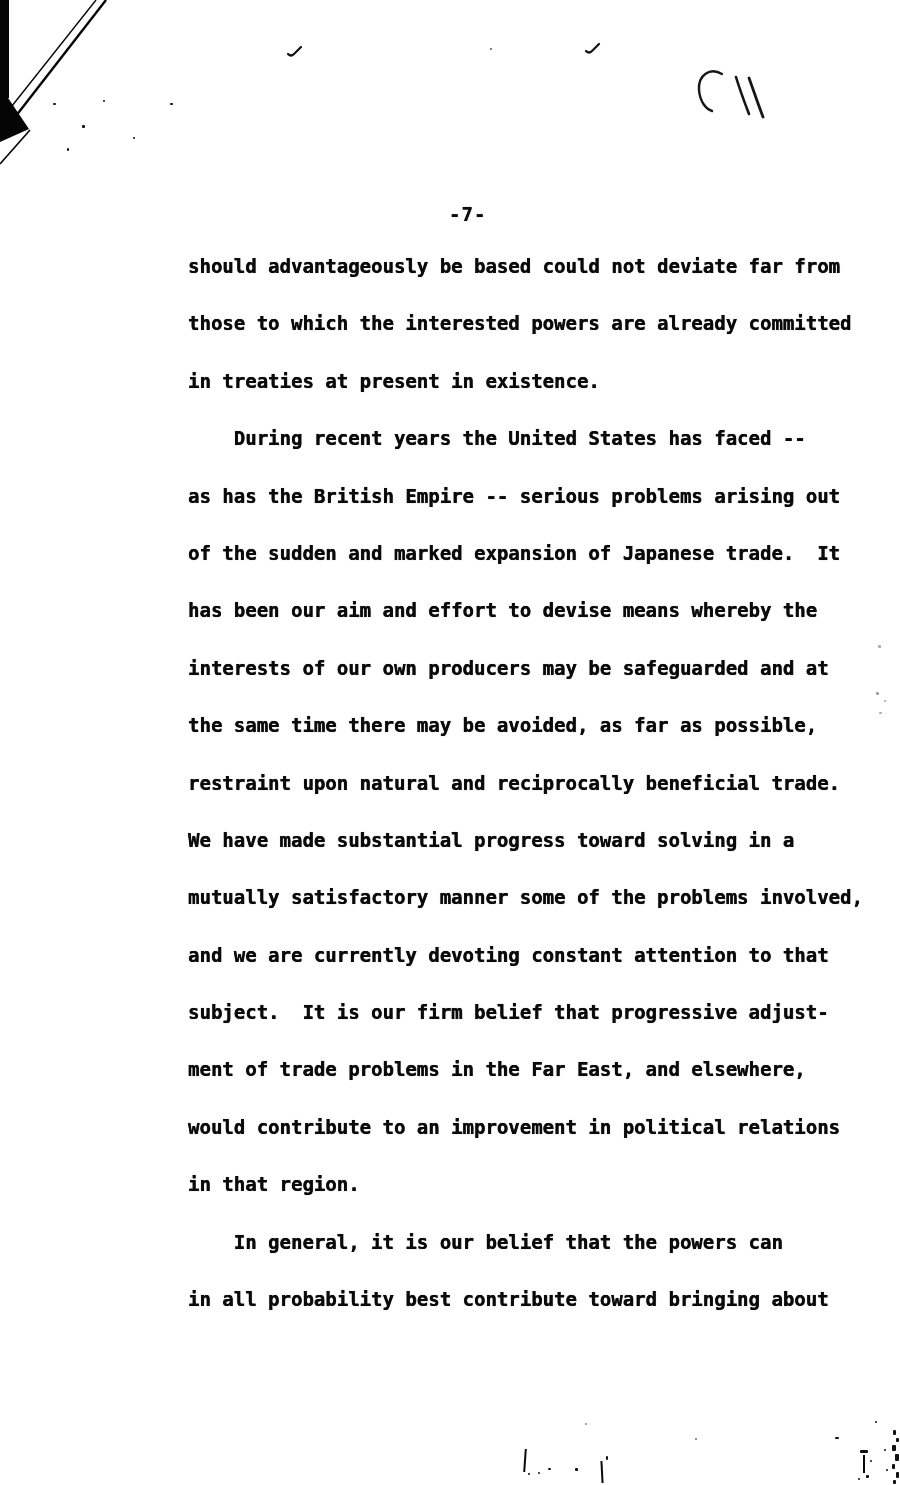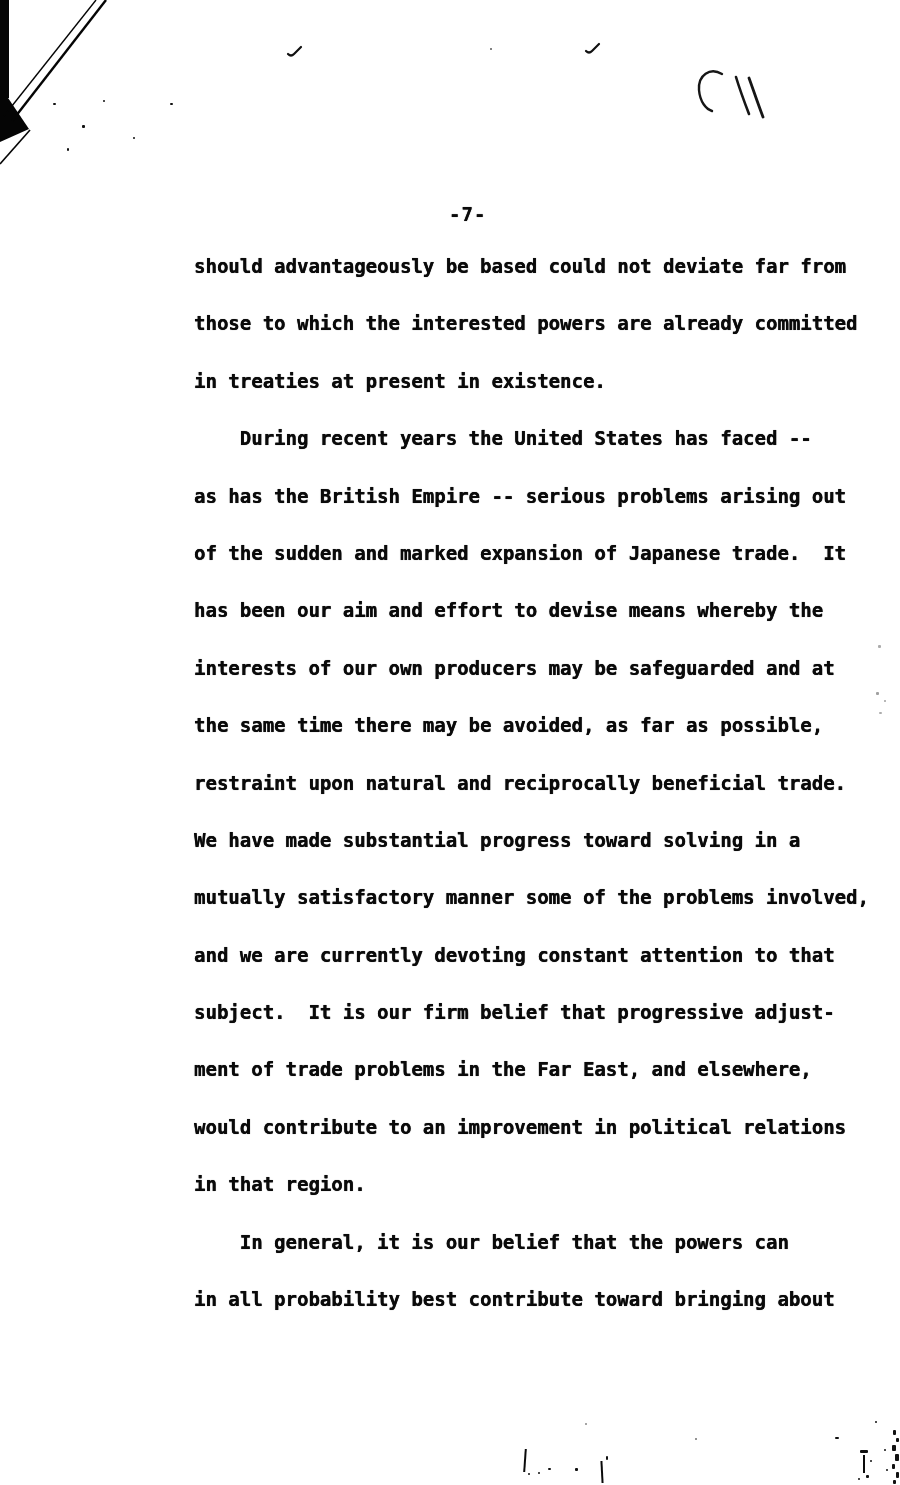--- a/index.html
+++ b/index.html
@@ -13,21 +13,21 @@
   .pageno{
     position:absolute;
     top:203px;left:449px;
     font-size:19px;font-weight:700;
     color:#0a0a0a;
     letter-spacing:1px;
     text-shadow:0 0 0.7px rgba(10,10,10,0.9);
   }
   .text-col{
     position:absolute;
-    top:255px;left:194px;
+    top:255px;left:188px;
     width:680px;
   }
   .line{
     height:57.4px;
     line-height:21px;
     white-space:pre;
     font-size:19px;
     font-weight:700;
     color:#0a0a0a;
     text-shadow:0.3px 0.3px 0 rgba(10,10,10,0.8), 0 0 0.8px rgba(10,10,10,0.65);

